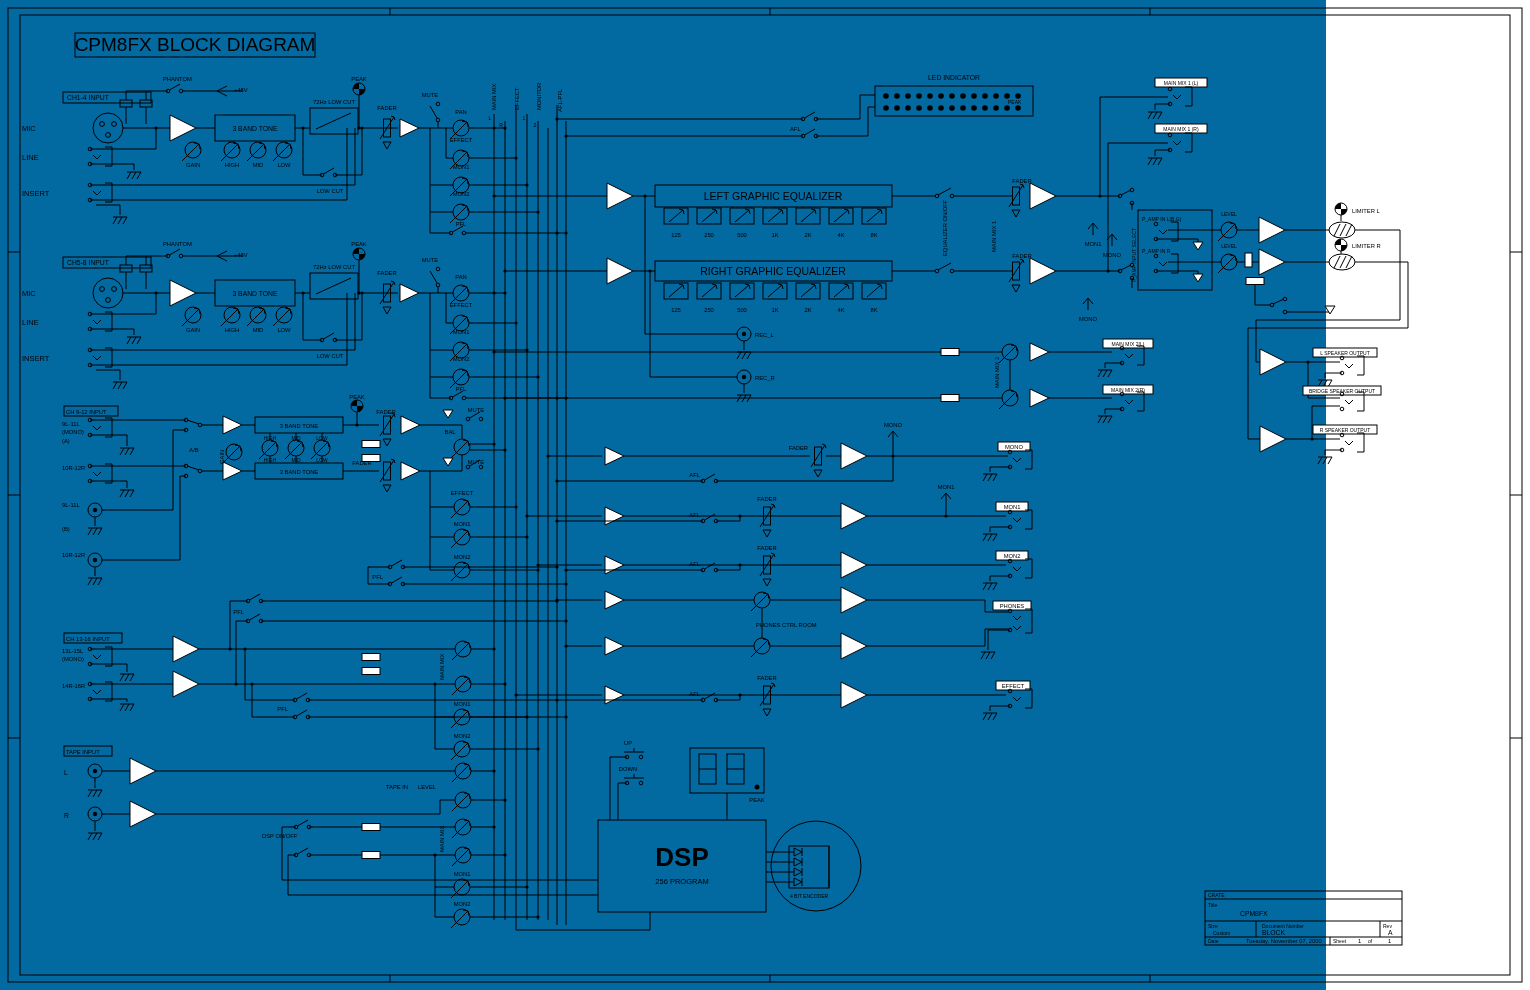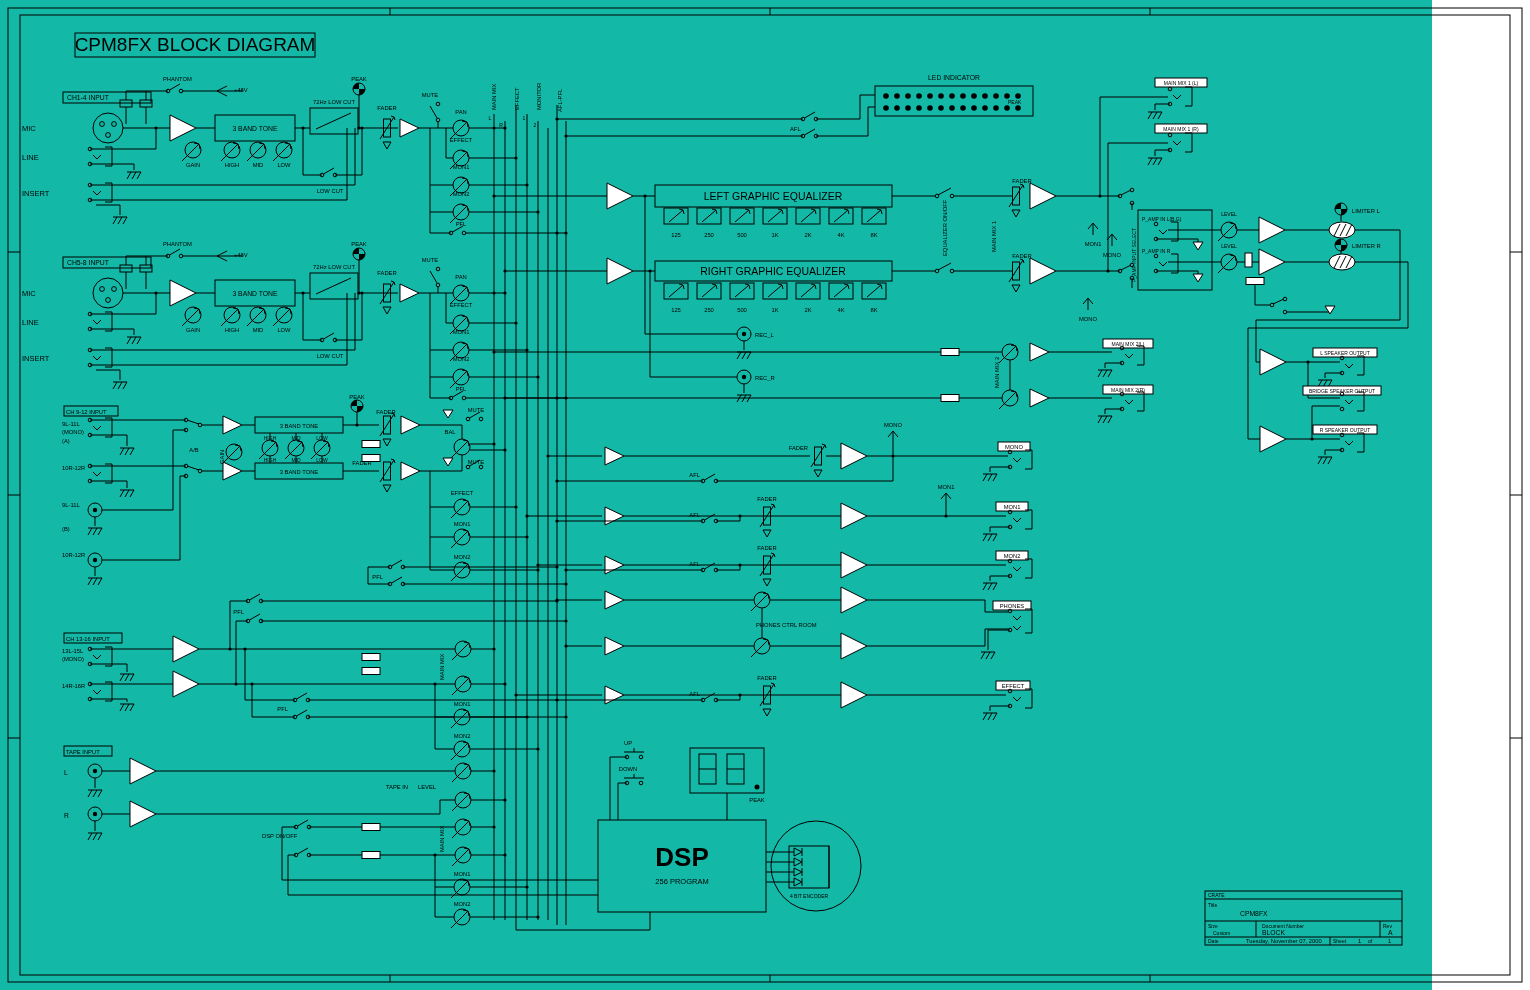--- a/index.html
+++ b/index.html
@@ -1,16 +1,16 @@
 <!DOCTYPE html>
 <html><head>
 <meta charset="utf-8">
 <style>
 html,body{margin:0;padding:0;background:#fff}
-.sheet{width:1432px;height:990px;background:#14b8a6}
+.sheet{width:1326px;height:990px;background:#0369a1}
 svg{font-family:"Liberation Sans",sans-serif}
 svg text{fill:#000;stroke:none}
 .t4{font-size:5px}
 .t5{font-size:5.8px}
 .t6{font-size:6.8px}
 .t7{font-size:7.5px}
 .t10{font-size:10.5px}
 .t18{font-size:19px}
 .t26{font-size:26px;font-weight:bold}
 .mid{text-anchor:middle}

